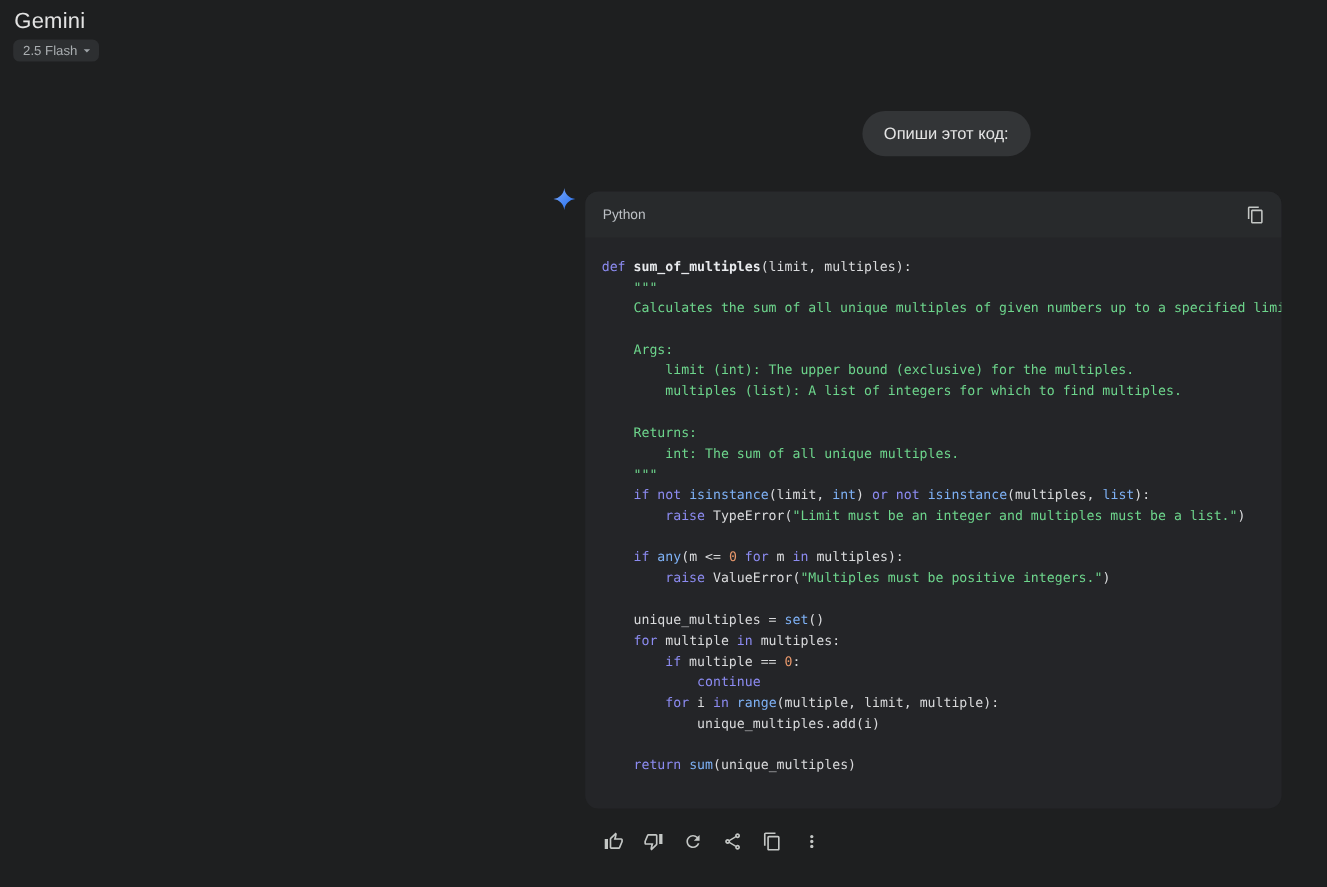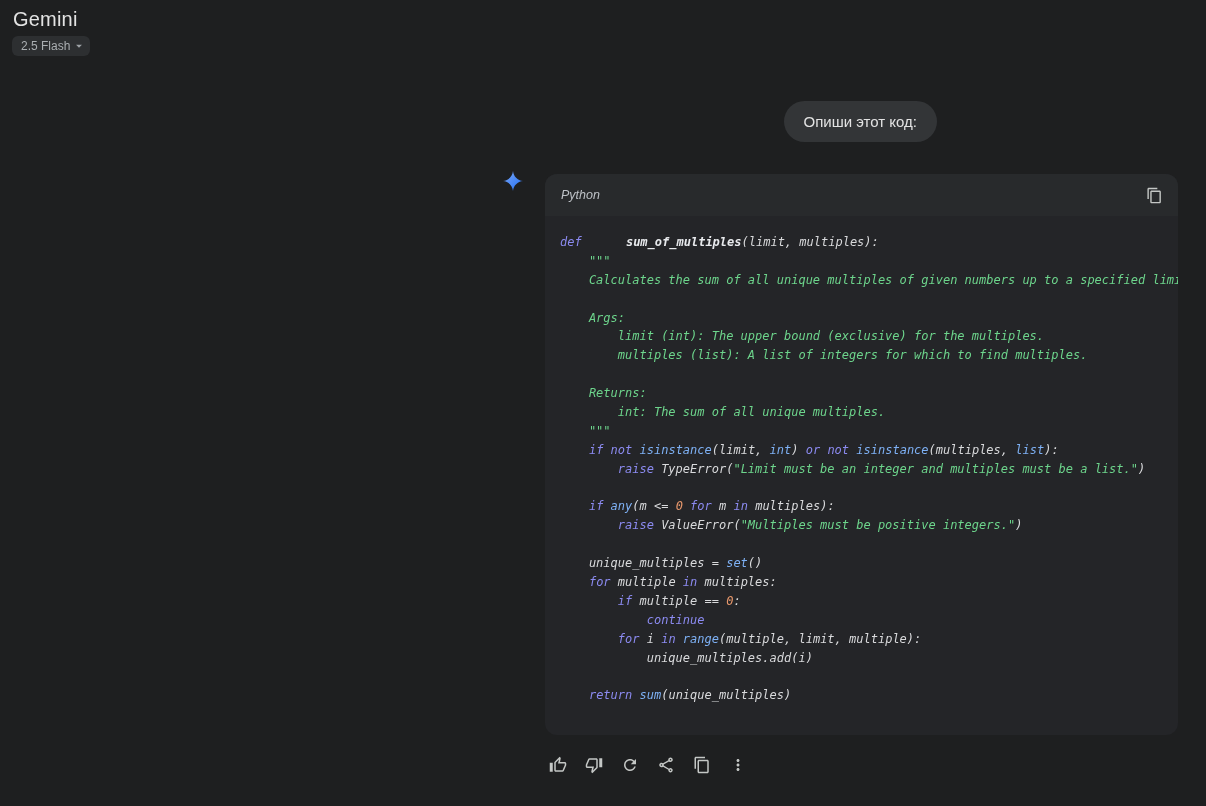--- a/index.html
+++ b/index.html
@@ -34,25 +34,24 @@
     max-width: 560px;
     margin-top: 14px;
   }
 
   
   .sparkle { position: absolute; left: 503px; top: 171px; width: 20px; height: 20px; }
   .sparkle svg { width: 20px; height: 20px; display: block; }
 
   
   .code-card {
-    position: absolute; left: 545px; top: 174px;
+    position: absolute; left: 532px; top: 174px;
     width: 633px; height: 561px;
     border-radius: 12px; overflow: hidden;
     background: var(--code-body, #242528);
-    font-style: italic;
   }
   .code-header {
     height: 42px; background: var(--code-header, #282a2c);
     display: flex; align-items: center; justify-content: space-between;
     padding: 0 10px 0 16px; box-sizing: border-box;
   }
   .code-lang { color: #bdc1c6; font-size: 12.5px; }
   .icon-btn {
     background: transparent; border: none; cursor: pointer;
     width: 28px; height: 28px; display: flex; align-items: center; justify-content: center;
@@ -68,21 +67,21 @@
     font-size: 12px; line-height: 18.9px;
     white-space: pre; overflow: hidden;
     color: var(--pl, #d9dadc);
   }
   .code-line { height: 18.9px; }
   .tok-pl  { color: var(--pl,  #d9dadc); }
   .tok-kw  { color: var(--kw,  #8c8bf1); }
   .tok-bi  { color: var(--bi,  #7eb1f5); }
   .tok-str { color: var(--str, #6dd58c); }
   .tok-num { color: var(--num, #e8986c); }
-  .tok-fn  { color: var(--fn,  #e8eaed); font-weight: bold; margin-left: 37px; }
+  .tok-fn  { color: var(--fn,  #e8eaed); font-weight: bold; }
 
   
   .actions {
     position: absolute; left: 545px; top: 752px;
     display: flex; align-items: center; gap: 10px;
   }
   .action-btn {
     background: transparent; border: none; cursor: pointer;
     width: 26px; height: 26px; display: flex; align-items: center; justify-content: center;
     border-radius: 50%; padding: 0;

